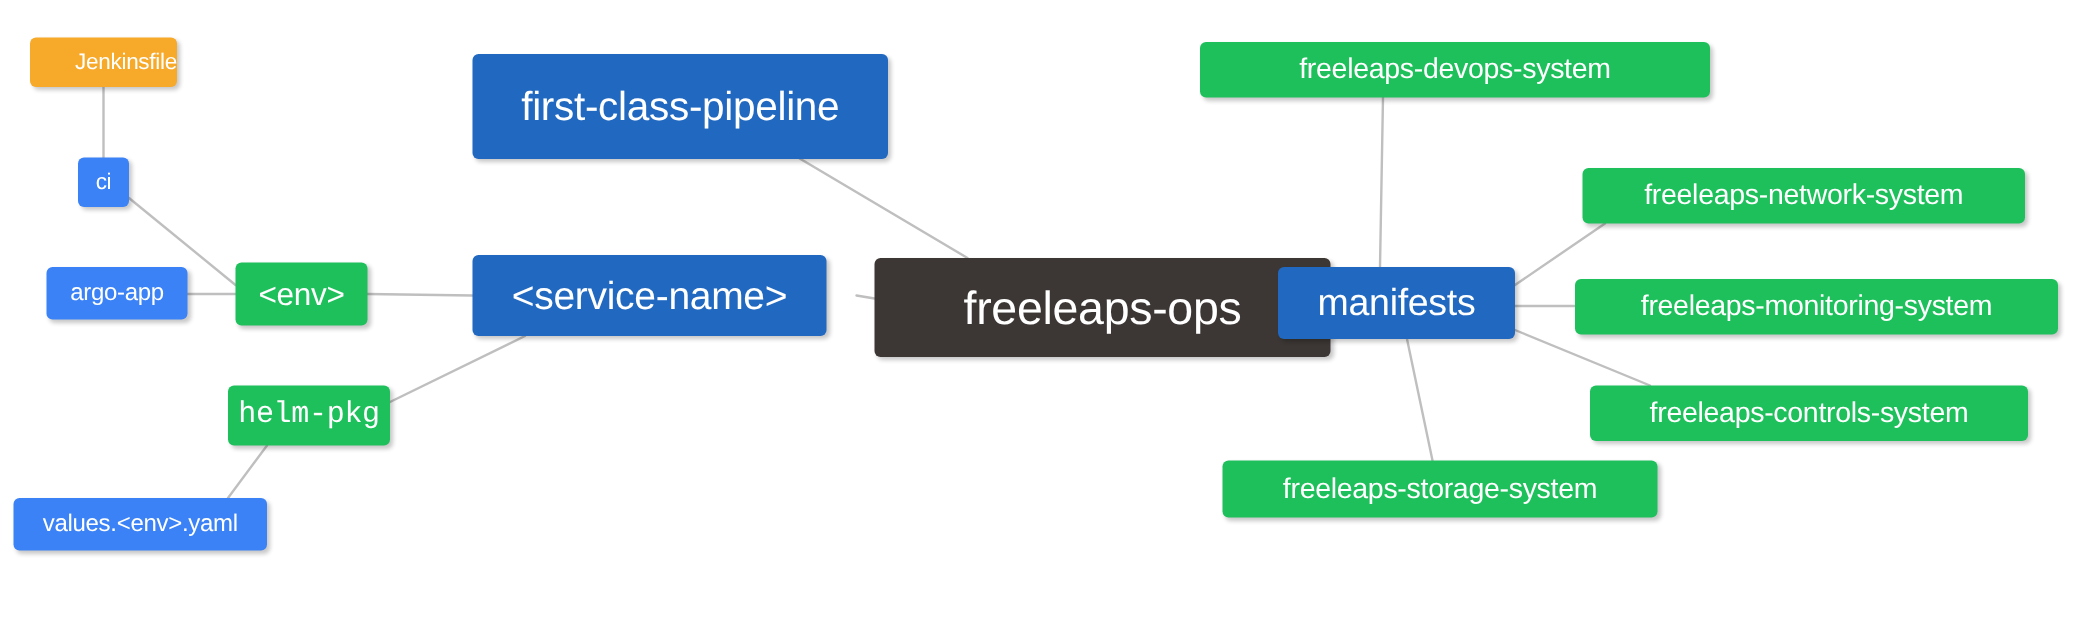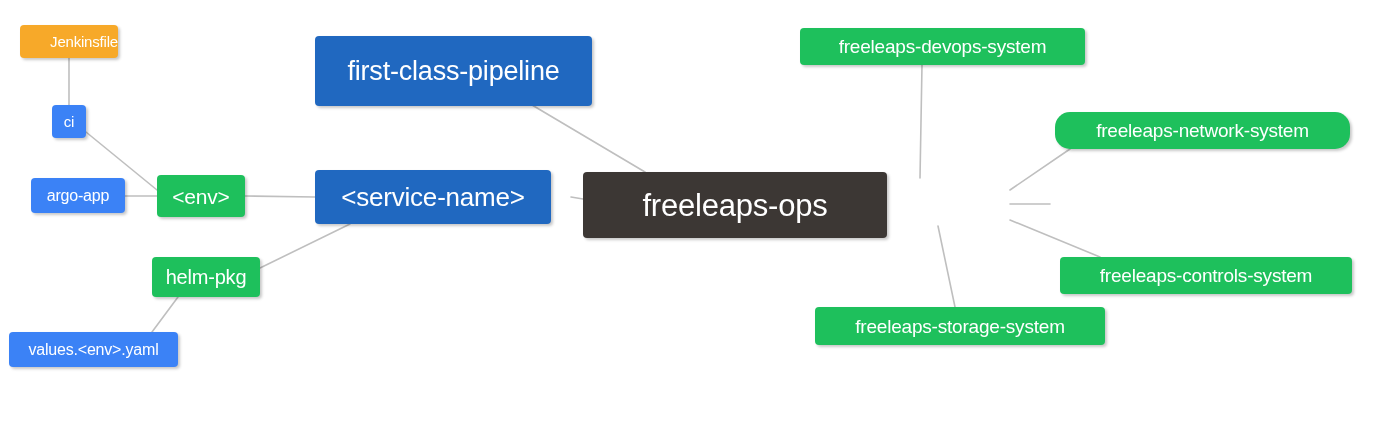--- a/index.html
+++ b/index.html
@@ -64,22 +64,24 @@
       <polyline points="920,178 922,65" fill="none" stroke="#bfbfbf" stroke-width="1.6" stroke-linecap="round"></polyline>
       <polyline points="1010,190 1070,149" fill="none" stroke="#bfbfbf" stroke-width="1.6" stroke-linecap="round"></polyline>
       <polyline points="1010,204 1050,204" fill="none" stroke="#bfbfbf" stroke-width="1.6" stroke-linecap="round"></polyline>
       <polyline points="1010,220 1100,257" fill="none" stroke="#bfbfbf" stroke-width="1.6" stroke-linecap="round"></polyline>
       <polyline points="938,226 955,307" fill="none" stroke="#bfbfbf" stroke-width="1.6" stroke-linecap="round"></polyline>
     </svg>
 <div class="node orange" style="left: 20px; top: 25px; width: 98px; height: 33px; font-size: 15px;">Jenkinsfile</div>
     <div class="node red" style="left: 52px; top: 105px; width: 34px; height: 33px; font-size: 15px;">ci</div>
     <div class="node red" style="left: 31px; top: 178px; width: 94px; height: 35px; font-size: 16px;">argo-app</div>
     <div class="node green" style="left: 157px; top: 175px; width: 88px; height: 42px; font-size: 21px;">&lt;env&gt;</div>
-    <div class="node green" style="left: 152px; top: 257px; width: 108px; height: 40px; font-size: 20px;">helm-pkg</div>
+    <div class="node green" style="left: 152px; top: 257px; width: 108px; height: 40px; font-size: 20px; font-family: Liberation Mono, monospace;">helm-pkg</div>
     <div class="node red" style="left: 9px; top: 332px; width: 169px; height: 35px; font-size: 16px;">values.&lt;env&gt;.yaml</div>
     <div class="node blue" style="left: 315px; top: 170px; width: 236px; height: 54px; font-size: 26px;">&lt;service-name&gt;</div>
     <div class="node blue" style="left: 315px; top: 36px; width: 277px; height: 70px; font-size: 27px;">first-class-pipeline</div>
     <div class="node root" style="left: 583px; top: 172px; width: 304px; height: 66px; font-size: 31px;">freeleaps-ops</div>
-    <div class="node green" style="left: 800px; top: 28px; width: 285px; height: 37px; font-size: 19px;">freeleaps-devops-system</div>
-    <div class="node green" style="left: 1055px; top: 112px; width: 295px; height: 37px; font-size: 19px; border-radius: 15px;">freeleaps-network-system</div>
+    <div class="node blue" style="left: 852px; top: 178px; width: 158px; height: 48px; font-size: 25px;">manifests</div>
+    <div class="node green" style="left: 800px; top: 28px; width: 340px; height: 37px; font-size: 19px;">freeleaps-devops-system</div>
+    <div class="node green" style="left: 1055px; top: 112px; width: 295px; height: 37px; font-size: 19px;">freeleaps-network-system</div>
+    <div class="node green" style="left: 1050px; top: 186px; width: 322px; height: 37px; font-size: 19px;">freeleaps-monitoring-system</div>
     <div class="node green" style="left: 1060px; top: 257px; width: 292px; height: 37px; font-size: 19px;">freeleaps-controls-system</div>
     <div class="node green" style="left: 815px; top: 307px; width: 290px; height: 38px; font-size: 19px;">freeleaps-storage-system</div>
   </div>
 
 </body></html>

